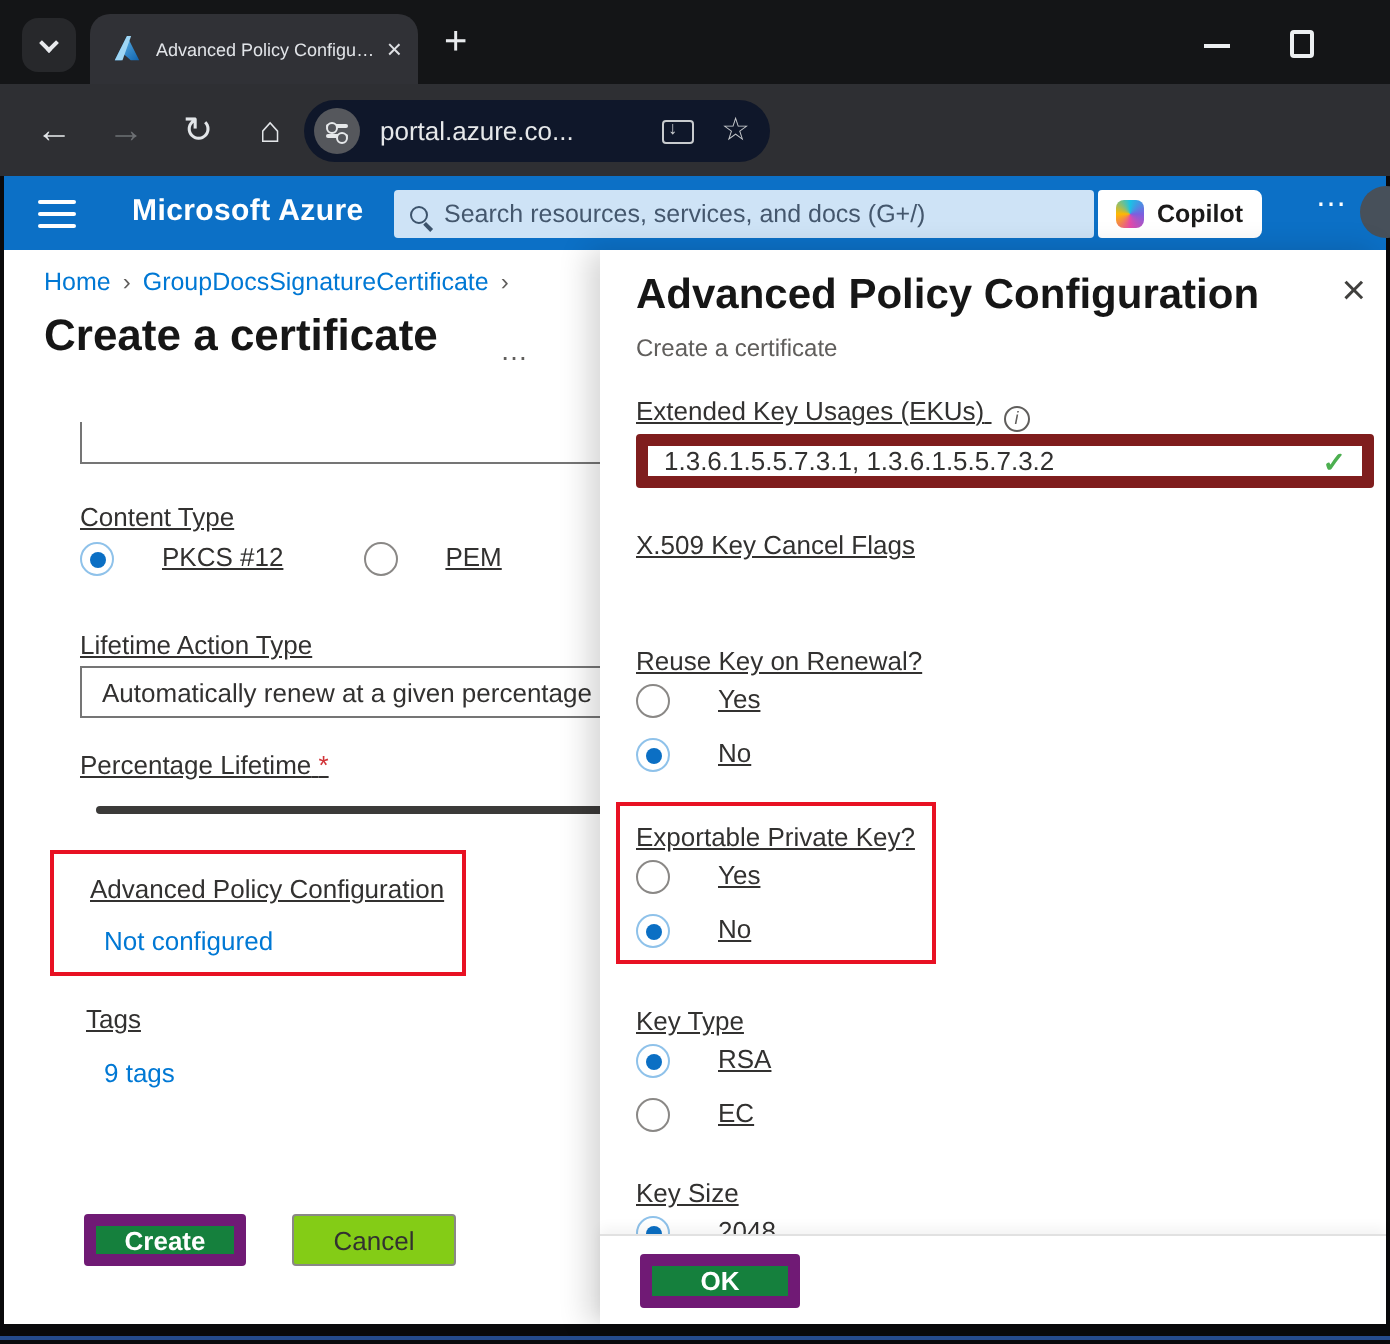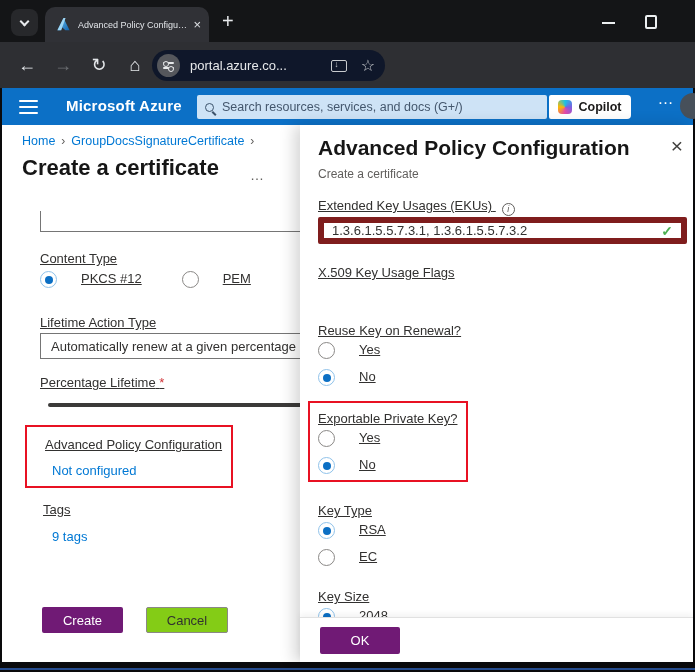--- a/index.html
+++ b/index.html
@@ -64,21 +64,21 @@
   .radio { width:17px; height:17px; border-radius:50%; border:1px solid #8a8886; background:#fff; flex:0 0 17px; position:relative; }
   .radio.sel { border-color:#8fc2ea; }
   .radio.sel::after { content:""; position:absolute; inset:3.5px; border-radius:50%; background:#0b6fc4; }
 
   .select-box { position:absolute; left:38px; top:208px; width:282px; height:26px; border:1px solid #757575; background:#fff; display:flex; align-items:center; padding:0 10px; font-size:13px; color:#323130; white-space:nowrap; overflow:hidden; }
   .slider { position:absolute; left:46px; top:278px; width:256px; height:4px; background:#3b3a39; border-radius:3px 0 0 3px; }
 
   .hl-red { position:absolute; border:2px solid #e81123; }
 
   .btn { display:flex; align-items:center; justify-content:center; font-size:13px; border-radius:2px; cursor:pointer; }
-  .btn.primary { background:#701a75; color:#fff; font-weight:normal; border:6px solid #701a75; }
+  .btn.primary { background:#15803d; color:#fff; font-weight:bold; border:6px solid #701a75; }
   .btn.secondary { background:#84cc16; color:#323130; border:1px solid #8a8886; }
 
   
   .panel { position:absolute; left:298px; top:0; width:393px; height:537px; background:#fff; box-shadow:-6px 0 14px rgba(0,0,0,.16); }
   .panel-close { position:absolute; right:10px; top:10px; font-size:21px; color:#41403e; line-height:21px; cursor:pointer; }
   .panel-title { position:absolute; left:18px; top:11px; font-size:21px; font-weight:bold; color:#161616; white-space:nowrap; }
   .panel-sub { position:absolute; left:18px; top:42px; font-size:12px; color:#605e5c; }
   .info-ic { display:inline-flex; align-items:center; justify-content:center; width:13px; height:13px; border:1px solid #605e5c; border-radius:50%; font-size:9px; color:#605e5c; margin-left:6px; vertical-align:-2px; font-style:italic; }
   .eku-input { position:absolute; left:18px; top:92px; width:369px; height:27px; border:6px solid #7f1d1d; border-radius:2px; background:#fff; display:flex; align-items:center; padding:0 8px;justify-content:space-between; }
   .eku-val { font-size:13px; color:#323130; flex:1; white-space:nowrap; overflow:hidden; }
@@ -199,21 +199,21 @@
 
       <div class="label" style="position:absolute;left:18px;top:73px">
         <span>Extended Key Usages (EKUs)</span>
         <span class="info-ic">i</span>
       </div>
       <div class="eku-input">
         <span class="eku-val">1.3.6.1.5.5.7.3.1, 1.3.6.1.5.5.7.3.2</span>
         <span class="check">✓</span>
       </div>
 
-      <div class="label" style="position:absolute;left:18px;top:140px">X.509 Key Usage Flags</div>
+      <div class="label" style="position:absolute;left:18px;top:140px">X.509 Key Cancel Flags</div>
 
       <div class="label" style="position:absolute;left:18px;top:198px">Reuse Key on Renewal?</div>
       <div class="radio-row" style="position:absolute;left:18px;top:217px">
         <span class="radio"></span>
         <span class="label">Yes</span>
       </div>
       <div class="radio-row" style="position:absolute;left:18px;top:244px">
         <span class="radio sel"></span>
         <span class="label">No</span>
       </div>

